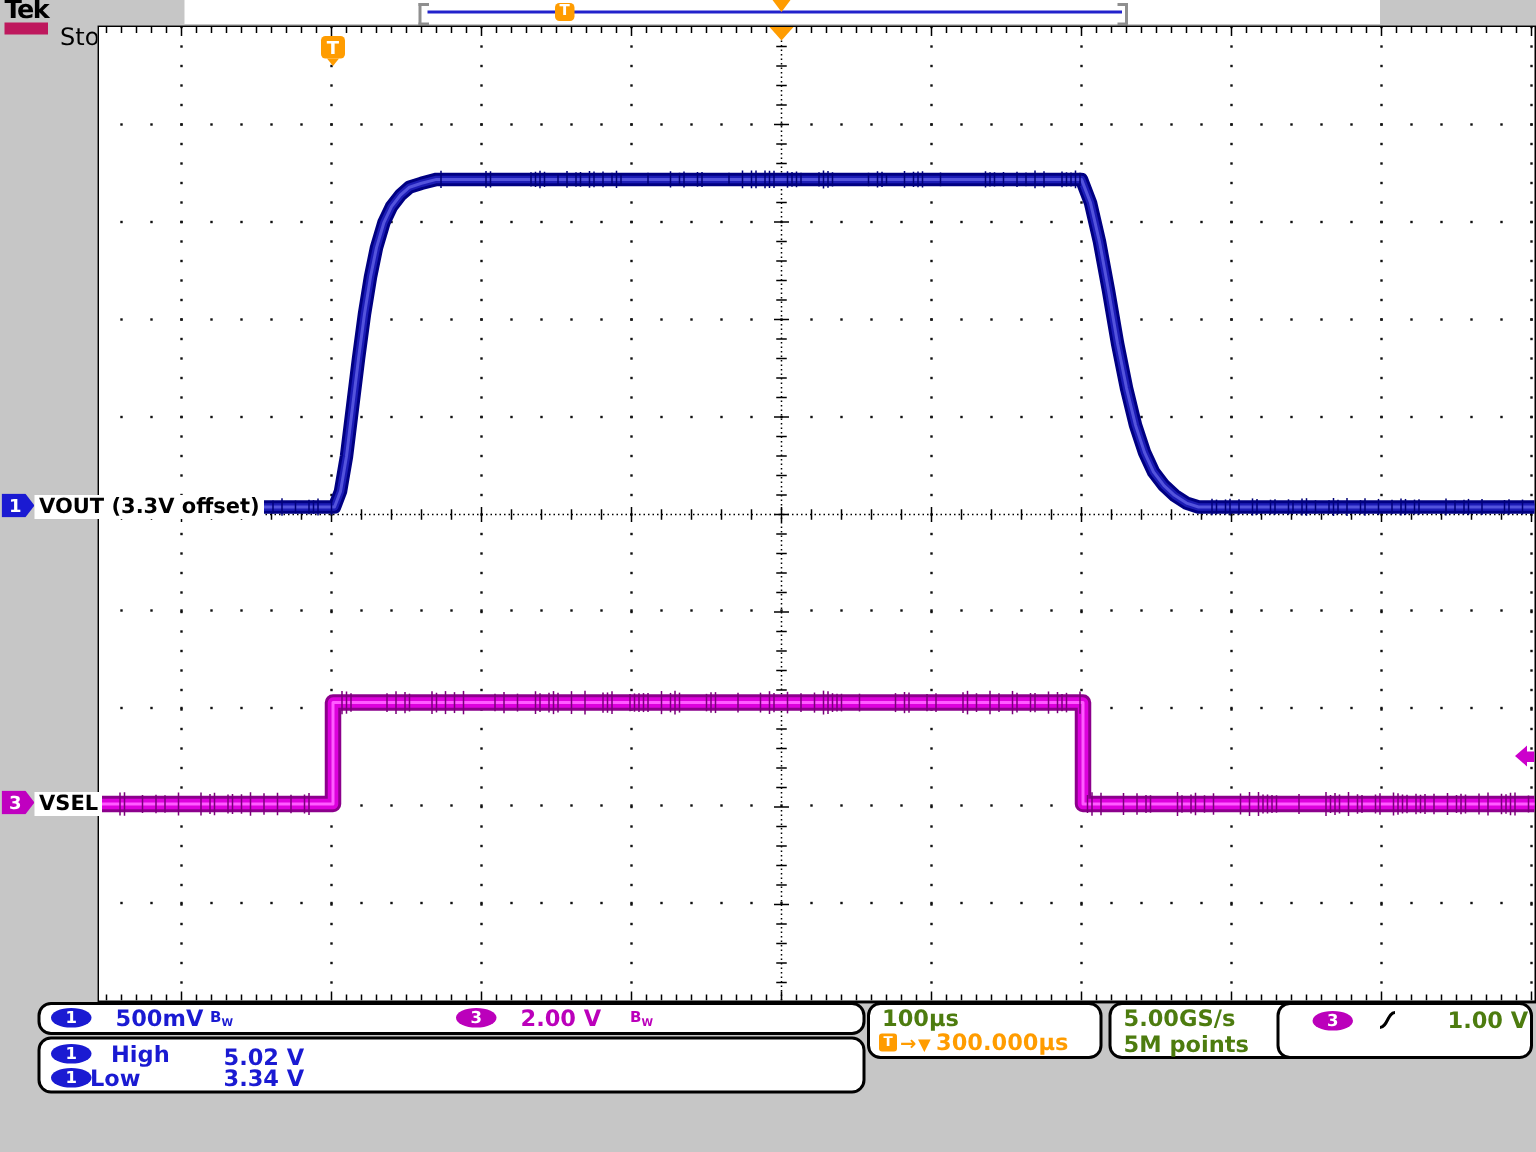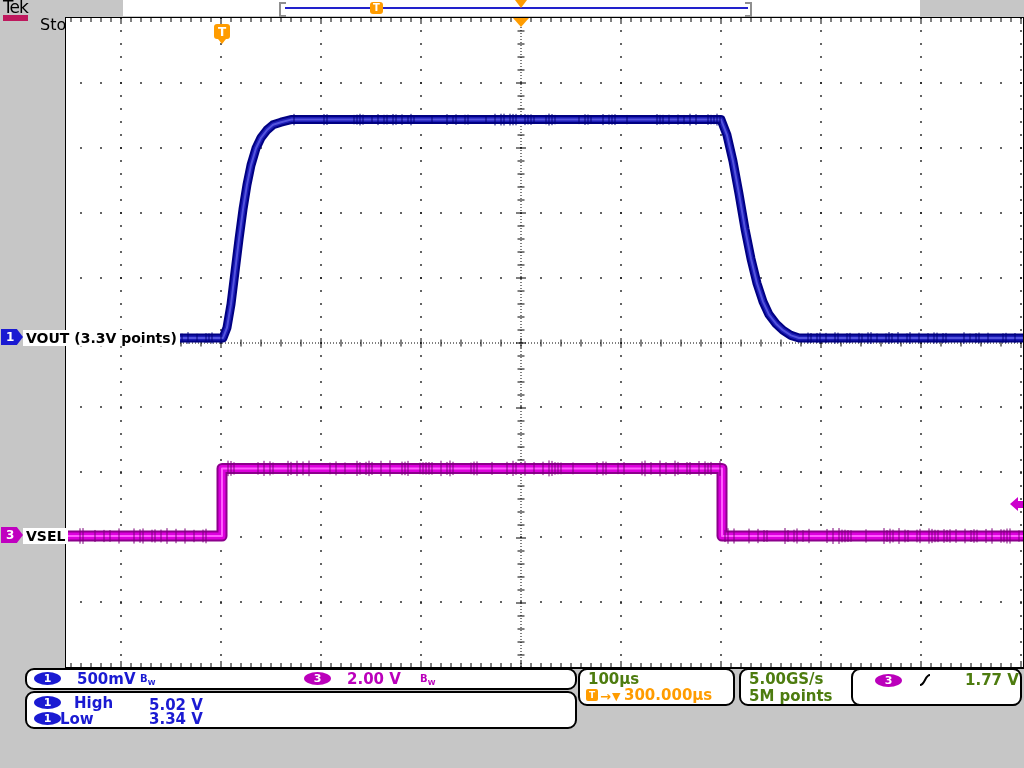--- a/index.html
+++ b/index.html
@@ -1,20 +1,20 @@
 <!DOCTYPE html>
 <html><head>
 <meta charset="utf-8">
 <style>
   html,body{margin:0;padding:0;}
   #screen{position:relative;width:1024px;height:768px;background:#c6c6c6;
           font-family:"DejaVu Sans","Liberation Sans",sans-serif;overflow:hidden;}
   .abs{position:absolute;}
   
-  #tek-logo{left:3px;top:0;font-weight:normal;font-size:17px;color:#000;border-bottom:6px solid #be185d;line-height:15px;letter-spacing:-1px;}
+  #tek-logo{left:3px;top:0;font-weight:bold;font-size:17px;color:#000;border-bottom:8px solid #be185d;line-height:15px;letter-spacing:-1px;}
   #acq-status{left:40px;top:0;font-size:16px;color:#000;line-height:17px;margin-top:16px;}
   #record-view{left:123px;top:0;width:797px;height:16px;background:#fff;}
   #rv-line{left:162px;top:7px;width:463px;height:2px;background:#2222cc;}
   .rv-bracket{top:2px;width:5px;height:11px;border:2px solid #8f8f8f;}
   #rv-bracket-l{left:156px;border-right:none;}
   #rv-bracket-r{left:622px;border-left:none;}
   #rv-trig{left:247px;top:2px;width:13px;height:12px;background:#ff9c00;border-radius:3px;color:#fff;
            font-size:10px;font-weight:bold;text-align:center;line-height:12px;}
   #rv-expansion{left:392px;top:0;width:0;height:0;border-left:6px solid transparent;border-right:6px solid transparent;border-top:8px solid #ff9c00;}
   
@@ -1450,21 +1450,21 @@
         <line x1="953" y1="512.2992070837485" x2="953" y2="523.7007929162515" stroke="#7a007a" stroke-width="1"></line>
         <polygon points="447,0 463,0 455,9" fill="#ff9c00"></polygon>
         <rect x="148" y="6" width="16" height="15" rx="3" fill="#ff9c00"></rect>
         <polygon points="152,21 160,21 156,26" fill="#ff9c00"></polygon>
         <text x="156" y="18" text-anchor="middle" fill="#fff" font-size="12" font-weight="bold" font-family="DejaVu Sans,sans-serif">T</text>
         <polygon points="944,486 952,479 952,483 957,483 957,490 952,490 952,493" fill="#cc00cc"></polygon>
       </svg>
   </div>
 
   <div class="abs ch-arrow" id="ch1-arrow">1</div>
-  <div class="abs ch-label" id="ch1-label">VOUT (3.3V points)</div>
+  <div class="abs ch-label" id="ch1-label">VOUT (3.3V offset)</div>
   <div class="abs ch-arrow" id="ch3-arrow">3</div>
   <div class="abs ch-label" id="ch3-label">VSEL</div>
 
   <div class="abs robox" id="box-vertical">
     <span class="abs badge b1" style="left:7px;top:2px;">1</span>
     <span class="abs btxt blue" style="left:50px;top:2px;">500mV</span>
     <span class="abs bw blue" style="left:113px;top:3px;"><span>B</span><sub>W</sub></span>
     <span class="abs badge b3" style="left:277px;top:2px;">3</span>
     <span class="abs btxt mag" style="left:320px;top:2px;">2.00 V</span>
     <span class="abs bw mag" style="left:393px;top:3px;"><span>B</span><sub>W</sub></span>
@@ -1492,16 +1492,16 @@
   <div class="abs robox" id="box-acq">
     <span class="abs btxt blk" style="left:8px;top:2px;">5.00GS/s</span>
     <span class="abs btxt blk" style="left:8px;top:19px;">5M points</span>
   </div>
 
   <div class="abs robox" id="box-trig">
     <span class="abs badge b3" style="left:22px;top:4px;">3</span>
     <svg class="abs" style="left:64px;top:2px;" width="16" height="16">
       <path d="M3 13 C8 13 8 3 13 3" stroke="#000" stroke-width="2" fill="none"></path>
     </svg>
-    <span class="abs btxt blk" style="left:112px;top:3px;">1.77 V</span>
+    <span class="abs btxt blk" style="left:112px;top:3px;">1.00 V</span>
   </div>
 
 </div>
 
 </body></html>

